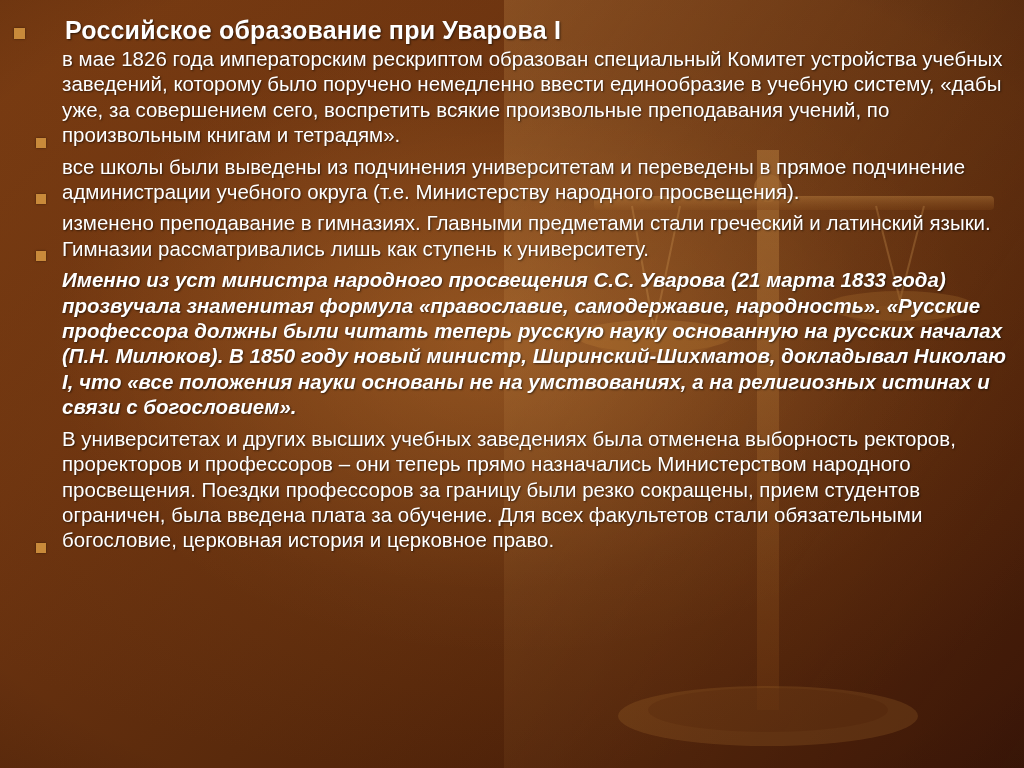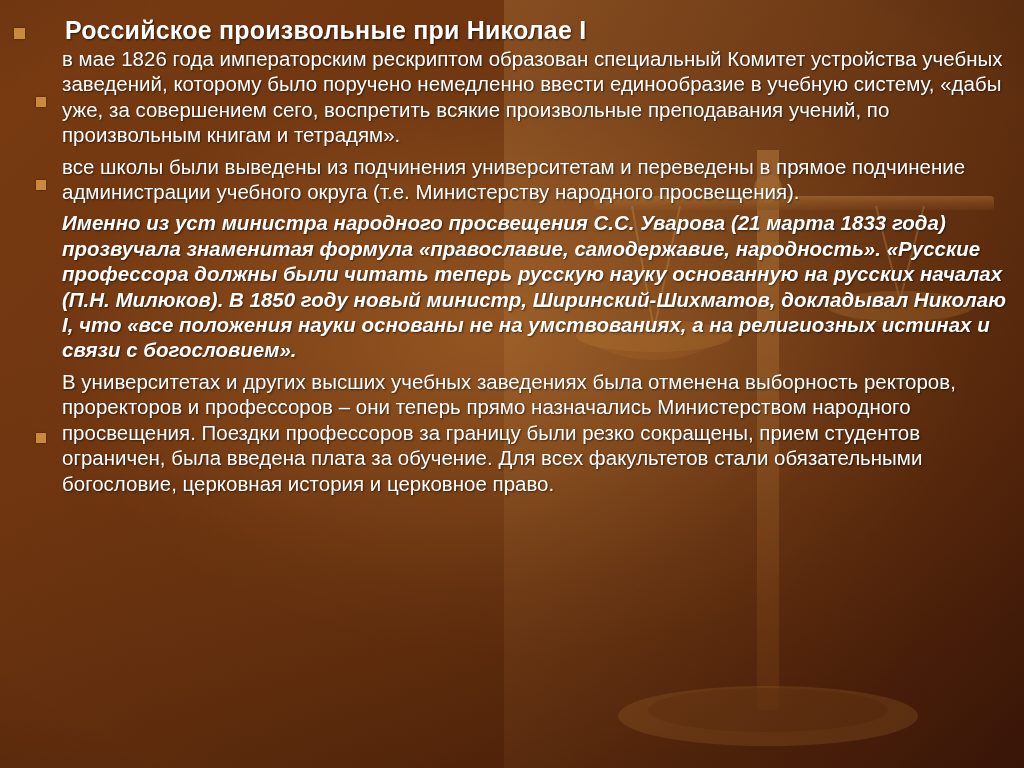--- a/index.html
+++ b/index.html
@@ -77,21 +77,21 @@
     padding-left: 30px;
   }
 
   ul.bullets {
     list-style: none;
     margin: 2px 0 0 0;
     padding: 0;
   }
   ul.bullets > li {
     display: flex;
-    align-items: center;
+    align-items: flex-end;
     gap: 10px;
     margin: 0 0 6px 0;
   }
   .b-marker {
     width: 10px;
     height: 10px;
     background: #c98a3a;
     margin-top: 11px;
     margin-left: 22px;
     flex: 0 0 auto;
@@ -153,31 +153,35 @@
     <ellipse cx="264" cy="716" rx="150" ry="30" fill="#c98a3a" opacity="0.35"></ellipse>
     <ellipse cx="264" cy="710" rx="120" ry="22" fill="#5a2a0c" opacity="0.45"></ellipse>
 
     <rect x="0" y="0" width="520" height="768" fill="url(#glow)"></rect>
   </svg>
 
   <div class="content">
 
     <div class="title-row">
       <span class="title-bullet"></span>
-      <div class="slide-title">Российское произвольные при Николае I</div>
+      <div class="slide-title">Российское образование при Уварова I</div>
     </div>
 
     <ul class="bullets">
       <li>
         <span class="b-marker"></span>
         <div class="b-text">в мае 1826 года императорским рескриптом образован специальный Комитет устройства учебных заведений, которому было поручено немедленно ввести единообразие в учебную систему, «дабы уже, за совершением сего, воспретить всякие произвольные преподавания учений, по произвольным книгам и тетрадям».</div>
       </li>
       <li>
         <span class="b-marker"></span>
         <div class="b-text">все школы были выведены из подчинения университетам и переведены в прямое подчинение администрации учебного округа (т.е. Министерству народного просвещения).</div>
+      </li>
+      <li>
+        <span class="b-marker"></span>
+        <div class="b-text">изменено преподавание в гимназиях. Главными предметами стали греческий и латинский языки.  Гимназии рассматривались лишь как ступень к университету.</div>
       </li>
       <li class="no-marker">
         <span class="b-marker"></span>
         <div class="b-text bold">Именно из уст министра народного просвещения С.С. Уварова (21 марта 1833 года) прозвучала знаменитая формула «православие, самодержавие, народность». «Русские профессора должны были читать теперь русскую науку основанную на русских началах (П.Н. Милюков). В 1850 году новый министр, Ширинский-Шихматов, докладывал Николаю I, что «все положения науки основаны не на умствованиях, а на религиозных истинах и связи с богословием».</div>
       </li>
       <li>
         <span class="b-marker"></span>
         <div class="b-text">В университетах и других высших учебных заведениях была отменена выборность ректоров, проректоров и профессоров – они теперь прямо назначались Министерством народного просвещения. Поездки профессоров за границу были резко сокращены, прием студентов ограничен, была введена плата за обучение. Для всех факультетов стали обязательными богословие, церковная история и церковное право.</div>
       </li>
     </ul>

